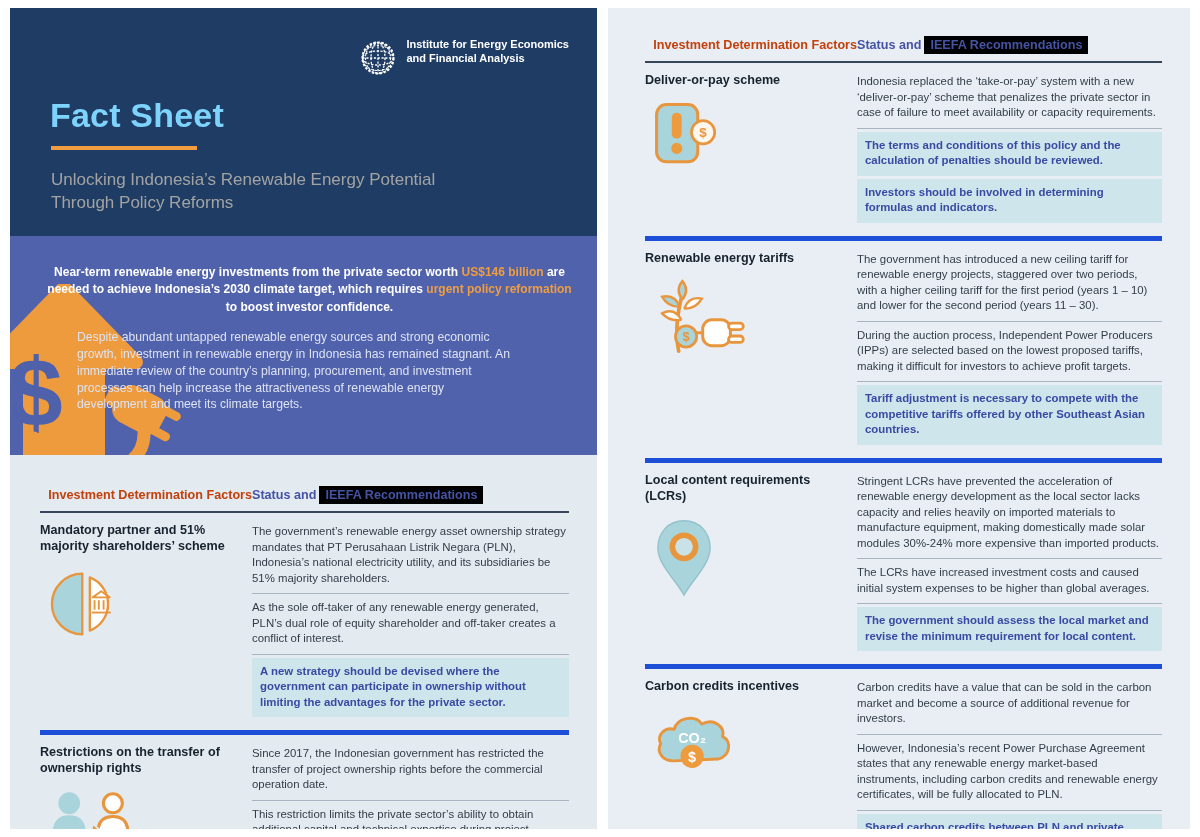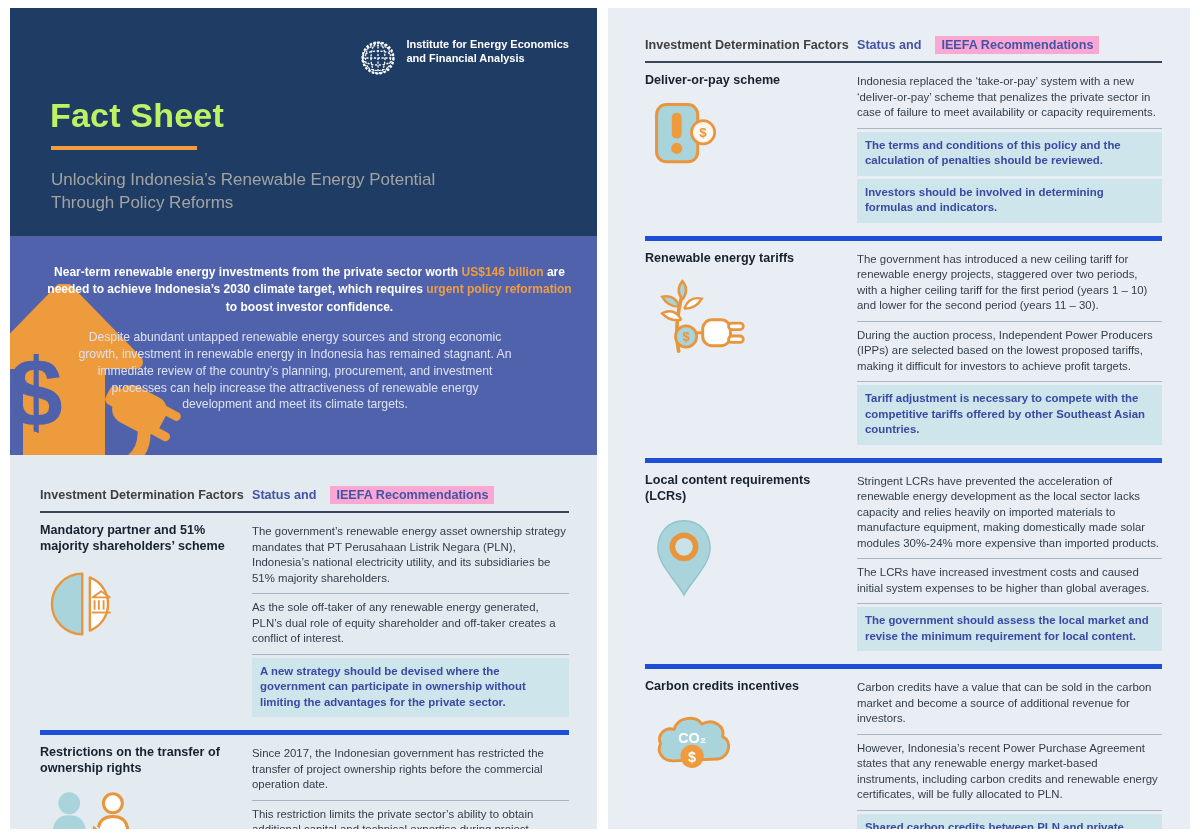--- a/index.html
+++ b/index.html
@@ -7,40 +7,40 @@
   .canvas { position:relative; width:1200px; height:837px; background:#ffffff; overflow:hidden; }
 
   .page { position:absolute; top:8px; overflow:hidden; }
   .page-left  { left:10px;  width:587px; height:821px; background:#e3eaf0; }
   .page-right { left:608px; width:582px; height:821px; background:#e8eef3; padding:30px 28px 0 37px; }
 
   
   .hdr-navy { position:relative; height:228px; background:#1f3d64; }
   .logo { position:absolute; top:30px; right:28px; display:flex; align-items:flex-start; gap:8px; }
   .logo-text { color:#ffffff; font-size:11px; font-weight:bold; line-height:1.25; }
-  .kicker { position:absolute; left:40px; top:88px; color:#bef264; font-size:34px; font-weight:800; letter-spacing:.2px; }
+  .kicker { position:absolute; left:40px; top:88px; color:#7dd3fc; font-size:34px; font-weight:800; letter-spacing:.2px; }
   .kicker-rule { position:absolute; left:41px; top:138px; width:146px; height:4px; background:#f09d3f; }
   .doc-title { position:absolute; left:41px; top:160px; color:#a3a3a3; font-size:17px; font-weight:500; line-height:1.38; }
 
   
   .intro { position:relative; height:219px; background:#5062ac; overflow:hidden; }
   .intro-lead { position:relative; z-index:2; margin-top:28px; padding:0 18px 0 30px; text-align:center;
                 color:#ffffff; font-size:12px; font-weight:bold; line-height:1.45; }
   .intro-lead .hl { color:#f09d3f; }
   .intro-para { position:relative; z-index:2; margin-top:13px; padding-left:67px; padding-right:84px;
-                text-align:center; color:#dde2f1; font-size:12.2px; line-height:1.38; }
+                color:#dde2f1; font-size:12.2px; line-height:1.38; }
   .big-icon { position:absolute; z-index:1; left:-34px; top:48px; }
 
   
   .table { margin:33px 28px 0 30px; }
   .page-right .table { margin:0; }
   .thead { display:flex; padding-bottom:9px; border-bottom:2.5px solid #38465a; }
-  .th-col1 { width:212px; color:#404040; font-size:12.6px; font-weight:bold; }
+  .th-col1 { width:212px; color:#c2410c; font-size:12.6px; font-weight:bold;text-align:right; }
   .th-col2 { flex:1; color:#4553a4; font-size:12.6px; font-weight:bold; }
-  .th-col2 .th-hl { background:#f9a8d4; padding:2px 6px; margin-left:14px; }
+  .th-col2 .th-hl { background:#000000; padding:2px 6px; margin-left:3px; }
 
   .row { display:flex; border-bottom:5px solid #1d4ed8; padding:9px 0 10px; }
   .factor-col { width:212px; padding-right:14px; }
   .factor-title { color:#17222f; font-size:12.6px; font-weight:bold; line-height:1.3; }
   .factor-icon { margin-top:13px; margin-left:6px; }
   .status-col { flex:1; }
   .cell { color:#333d49; font-size:11.4px; line-height:1.36; padding:6px 2px 7px 0; }
   .cell.plain { border-bottom:1px solid #a8b4c0; }
   .cell.plain:last-child { border-bottom:none; }
   .cell.rec { background:#cde5eb; color:#3a4aa3; font-weight:bold; padding:6px 8px 7px 8px; margin:3px 0; border-bottom:none; }

